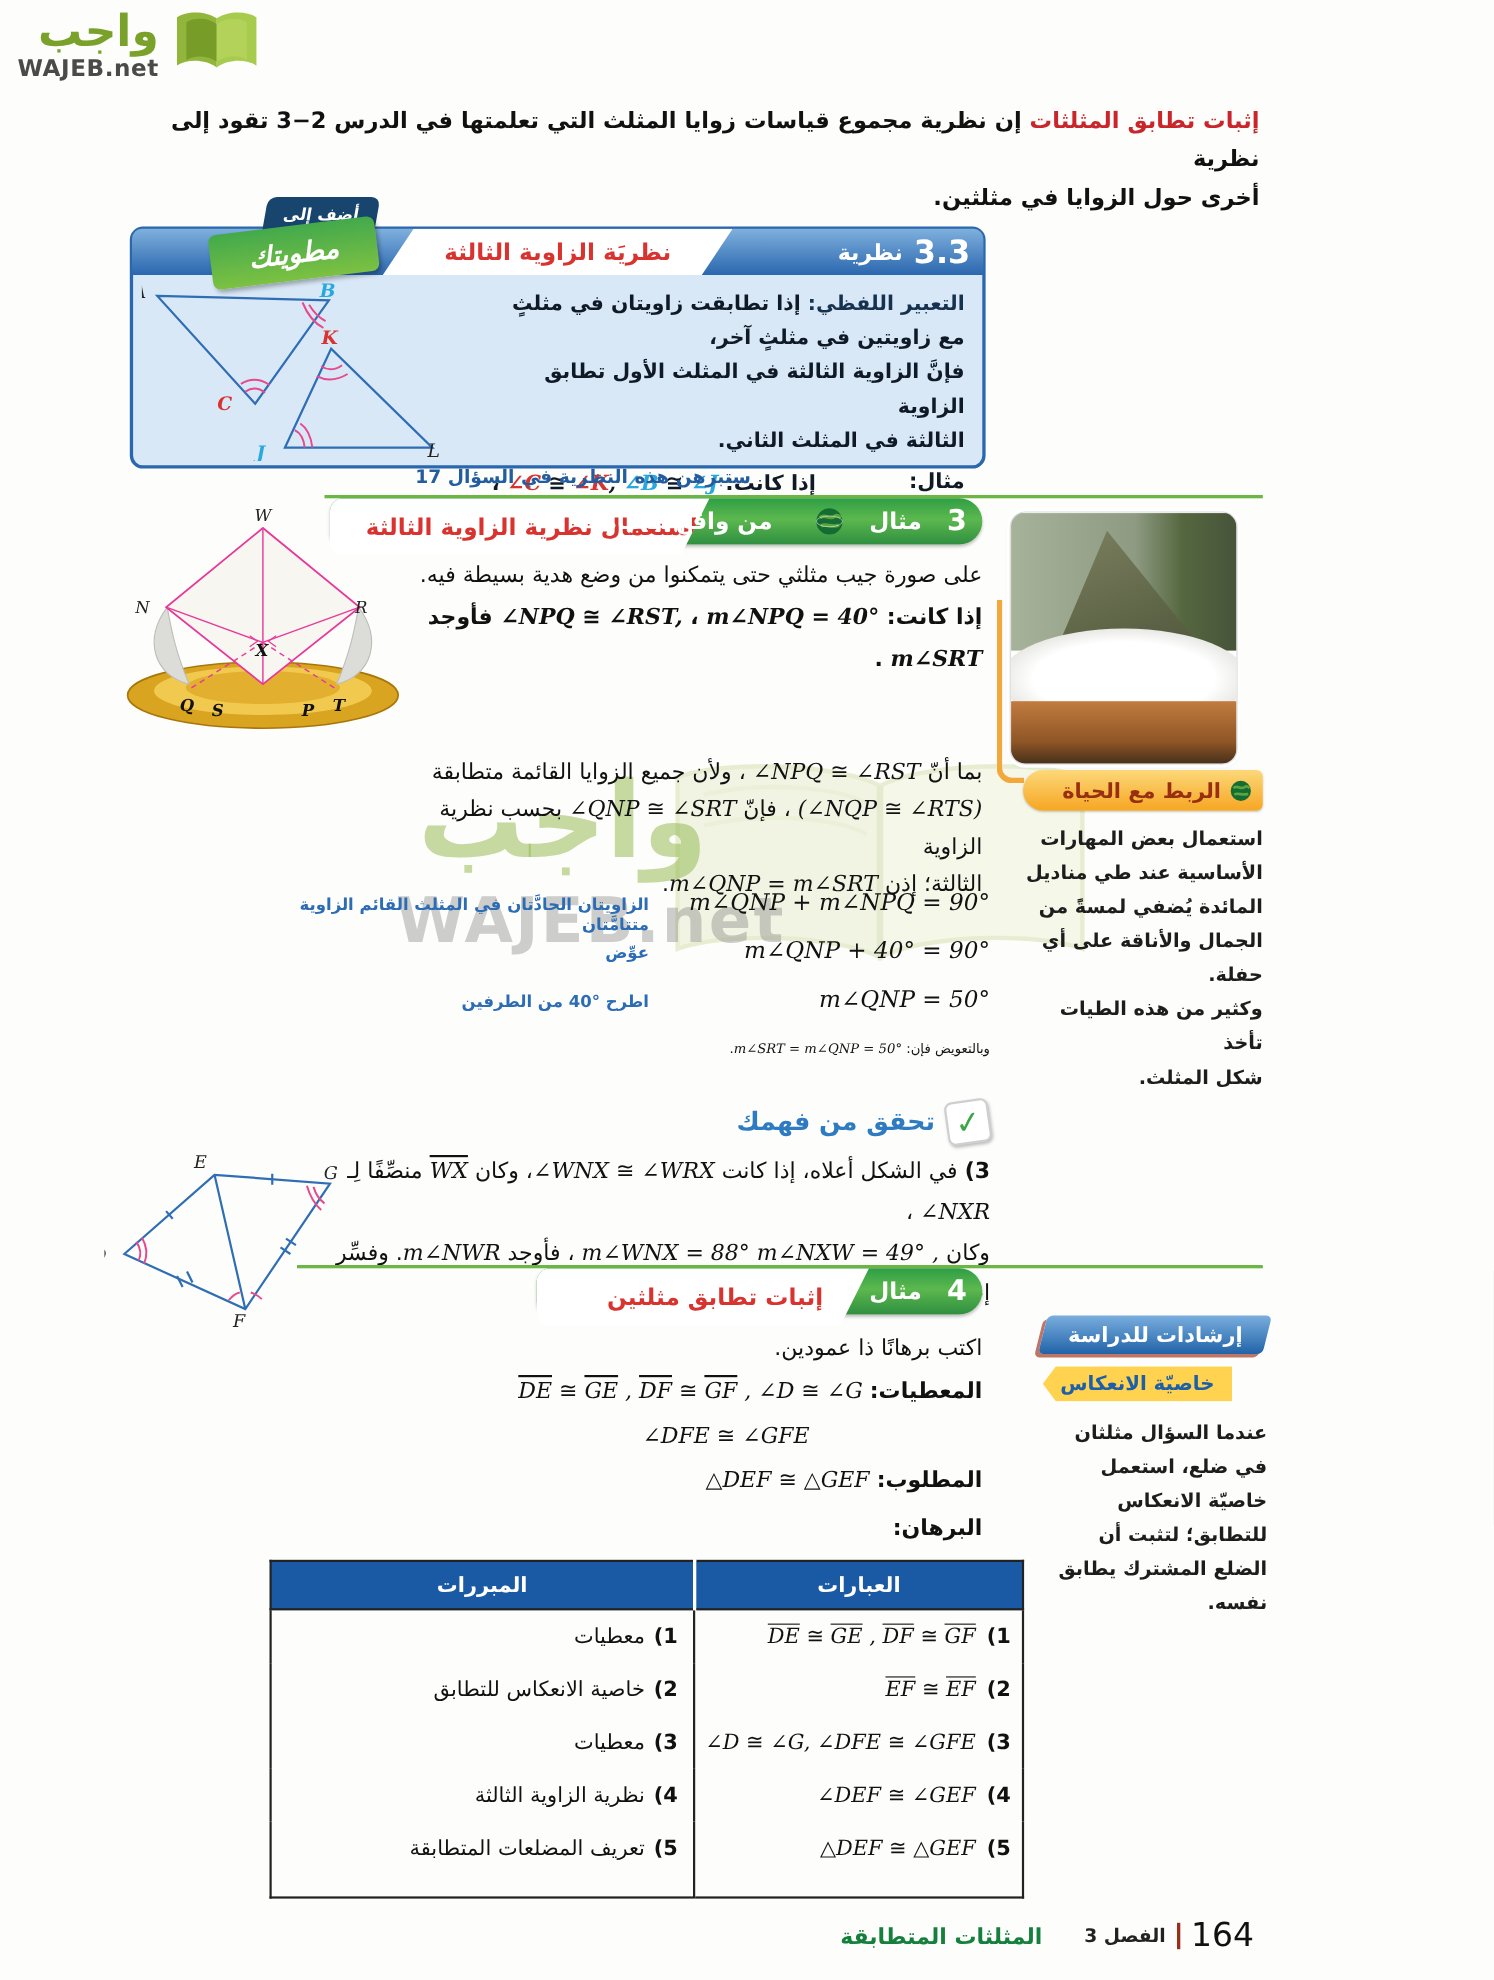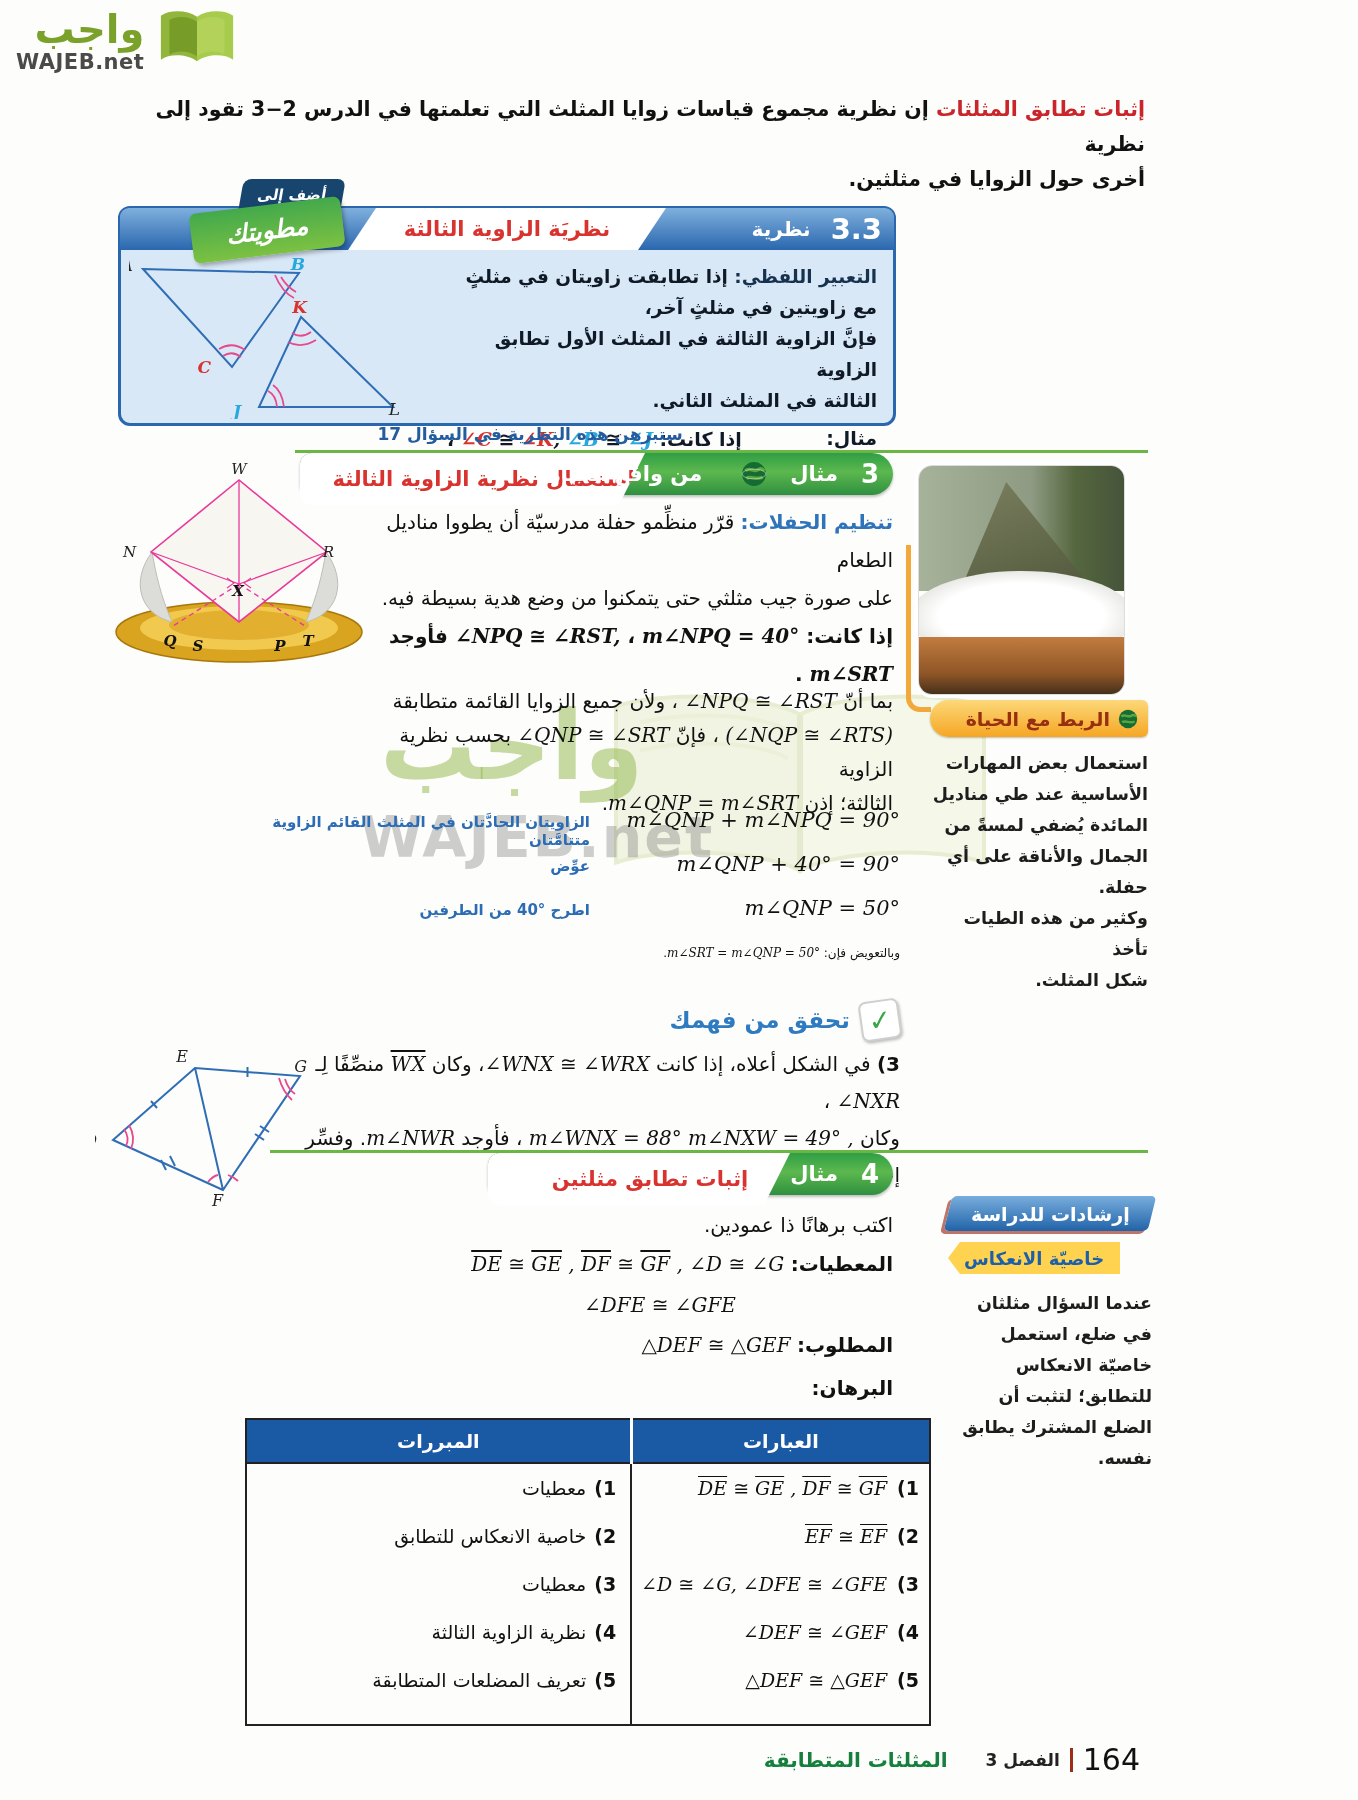--- a/index.html
+++ b/index.html
@@ -29,21 +29,21 @@
   .logo-net{font-size:21px;font-weight:bold;color:#4a4a48;letter-spacing:.5px;display:block;}
   
   #intro{position:absolute;right:213px;top:92px;width:1032px;text-align:right;
          font-size:20.5px;line-height:35px;}
   
   #theorem-box{position:absolute;left:118px;top:206px;width:772px;height:214px;
                background:#d9e8f7;border:3px solid #2a67ae;border-radius:12px;}
   #thm-header{position:absolute;left:-1px;right:-1px;top:-1px;height:42px;
               background:linear-gradient(180deg,#7fb0dd,#2a67ae);border-radius:9px 9px 0 0;}
   #thm-header-right{position:absolute;right:12px;top:0;height:42px;display:flex;direction:ltr;
-                    align-items:center;gap:20px;color:#fff;font-weight:bold;}
+                    align-items:center;gap:10px;color:#fff;font-weight:bold;}
   #thm-header-right .w{font-size:20px;}
   #thm-header-right .n{font-size:29px;}
   #thm-tab{position:absolute;left:228px;top:0;width:318px;height:42px;background:#fff;
            clip-path:polygon(28px 0,100% 0,calc(100% - 28px) 100%,0 100%);
            display:flex;align-items:center;justify-content:center;}
   #thm-tab span{color:#d8332f;font-weight:bold;font-size:21px;}
   #fold-tab{position:absolute;left:48px;top:-30px;}
   .fold-navy{margin-left:72px;width:102px;height:32px;background:#17456e;color:#fff;
              font-weight:bold;font-size:15px;display:flex;align-items:center;justify-content:center;
              border-radius:8px 8px 0 0;transform:skewX(-10deg);}
@@ -281,21 +281,20 @@
     <text x="26" y="95" font-size="15" font-style="italic" fill="#222">N</text>
     <text x="224" y="95" font-size="15" font-style="italic" fill="#222">R</text>
     <text x="134" y="134" font-size="15" font-style="italic" font-weight="bold" fill="#111">X</text>
     <text x="60" y="184" text-anchor="middle" font-size="15" font-style="italic" font-weight="bold" fill="#111">Q</text>
     <text x="88" y="189" text-anchor="middle" font-size="15" font-style="italic" font-weight="bold" fill="#111">S</text>
     <text x="170" y="189" text-anchor="middle" font-size="15" font-style="italic" font-weight="bold" fill="#111">P</text>
     <text x="198" y="184" text-anchor="middle" font-size="15" font-style="italic" font-weight="bold" fill="#111">T</text>
   </svg>
 
   <div id="ex3-body">
-    <div><span class="lb">تنظيم الحفلات:</span><span class="a">  قرّر منظِّمو حفلة مدرسيّة أن يطووا مناديل الطعام</span></div>
     <div><span class="a">على صورة جيب مثلثي حتى يتمكنوا من وضع هدية بسيطة فيه.</span></div>
     <div><span class="ab">إذا كانت: </span><span class="mb" dir="ltr">m∠NPQ = 40°</span><span class="ab"> ، </span><span class="mb" dir="ltr">∠NPQ ≅ ∠RST,</span><span class="ab"> فأوجد </span><span class="mb" dir="ltr">m∠SRT</span><span class="ab"> .</span></div>
   </div>
   <div id="ex3-sol">
     <div><span class="a">بما أنّ </span><span class="m" dir="ltr">∠NPQ ≅ ∠RST</span><span class="a"> ، ولأن جميع الزوايا القائمة متطابقة</span></div>
     <div><span class="m" dir="ltr">(∠NQP ≅ ∠RTS)</span><span class="a"> ، فإنّ </span><span class="m" dir="ltr">∠QNP ≅ ∠SRT</span><span class="a"> بحسب نظرية الزاوية</span></div>
     <div><span class="a">الثالثة؛ إذن </span><span class="m" dir="ltr">m∠QNP = m∠SRT</span><span class="a">.</span></div>
   </div>
   <div id="ex3-steps">
     <div class="step">

